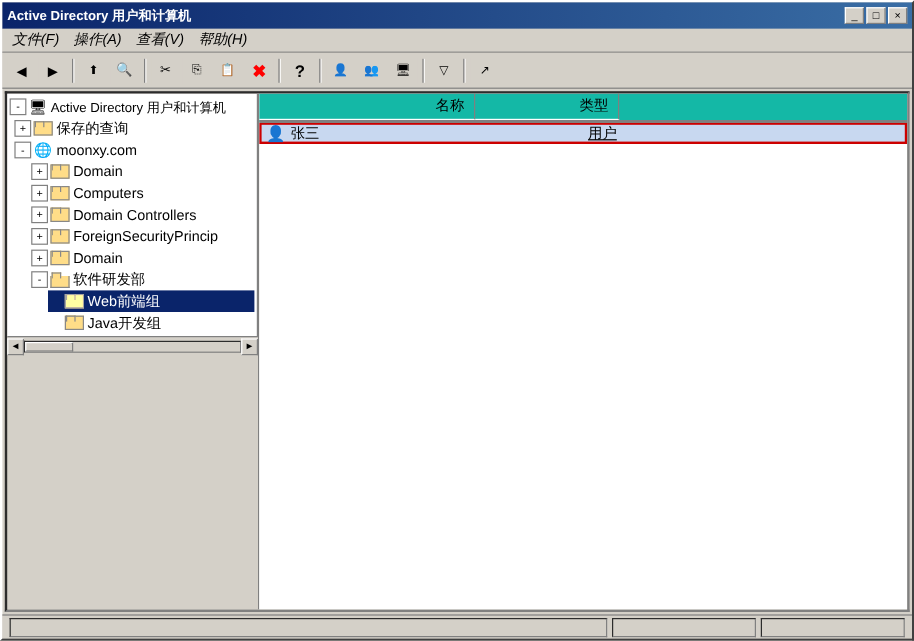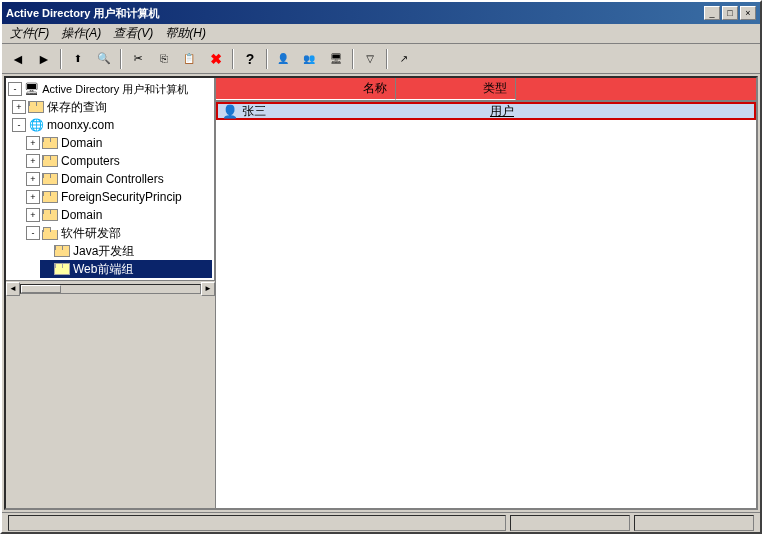--- a/index.html
+++ b/index.html
@@ -197,21 +197,21 @@
 
     
     .list-panel {
       flex: 1;
       background: white;
       overflow-y: auto;
     }
 
     .list-header {
       display: flex;
-      background: #ef4444;
+      background: #14b8a6;
       border-bottom: 2px solid #808080;
       position: sticky;
       top: 0;
     }
     .list-col-header {
       padding: 2px 8px;
       font-size: 12px;
       border-right: 1px solid #808080;
       border-bottom: 1px solid #ffffff;
       cursor: pointer;
@@ -387,30 +387,30 @@
           <div class="folder-icon"></div>
           <span>Domain</span>
         </div>
 
         <div class="tree-item indent-2">
           <div class="expand-icon">-</div>
           <div class="folder-open-icon"></div>
           <span>软件研发部</span>
         </div>
 
-        <div class="tree-item indent-3">
-          <div class="expand-placeholder"></div>
-          <div class="folder-icon"></div>
-          <span>Java开发组</span>
-        </div>
-
         <div class="tree-item indent-3 selected">
           <div class="expand-placeholder"></div>
           <div class="folder-icon" style="filter: brightness(1.2);"></div>
           <span>Web前端组</span>
+        </div>
+
+        <div class="tree-item indent-3">
+          <div class="expand-placeholder"></div>
+          <div class="folder-icon"></div>
+          <span>Java开发组</span>
         </div>
       </div>
 
       <div style="height:16px;background:#d4d0c8;border-top:1px solid #808080;display:flex;align-items:center;">
         <div style="width:14px;height:14px;background:#d4d0c8;border:1px solid;border-color:#fff #808080 #808080 #fff;display:flex;align-items:center;justify-content:center;font-size:8px;">◄</div>
         <div style="flex:1;height:10px;background:#d4d0c8;border:1px inset #808080;">
           <div style="width:40px;height:8px;background:#d4d0c8;border:1px solid;border-color:#fff #808080 #808080 #fff;"></div>
         </div>
         <div style="width:14px;height:14px;background:#d4d0c8;border:1px solid;border-color:#fff #808080 #808080 #fff;display:flex;align-items:center;justify-content:center;font-size:8px;">►</div>
       </div>

